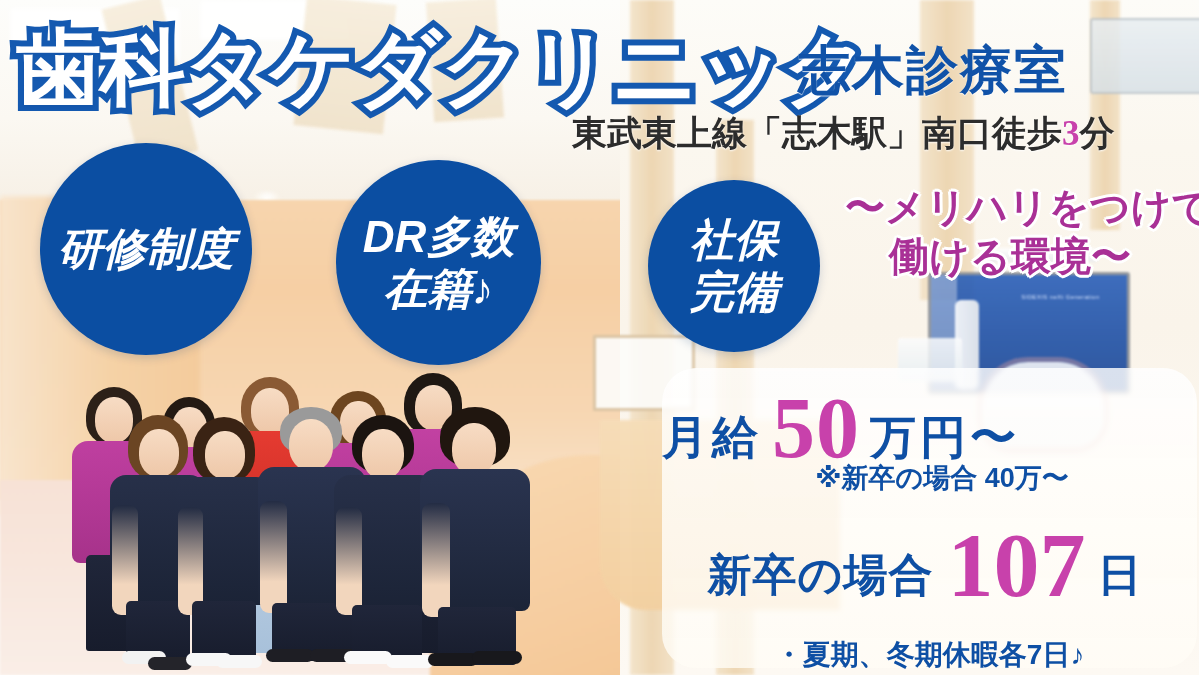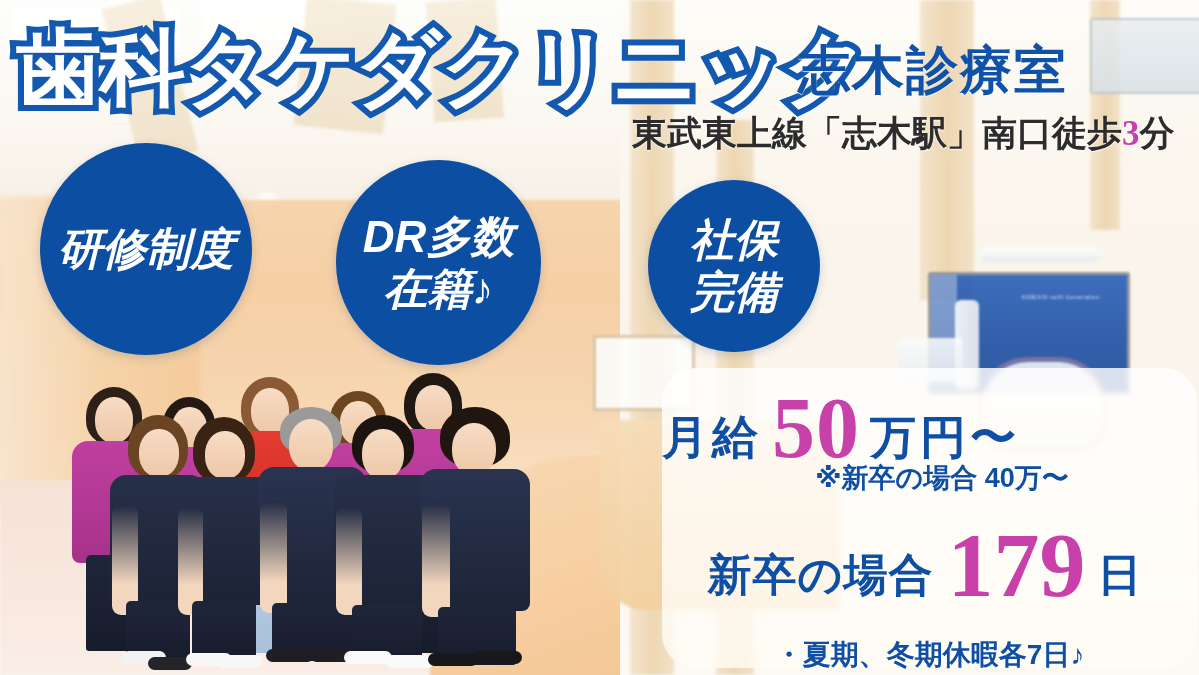--- a/index.html
+++ b/index.html
@@ -177,21 +177,21 @@
   }
   .title-sub{
     position:absolute;left:798px;top:36px;
     font-size:52px;font-weight:bold;
     color:#1052a8;
     letter-spacing:2px;
     white-space:nowrap;
     text-shadow:0 1px 1px rgba(255,255,255,.8);
   }
   .access{
-    position:absolute;left:632px;top:110px;
+    position:absolute;left:572px;top:110px;
     font-family:"Liberation Serif","DejaVu Serif",serif;
     font-size:35px;font-weight:bold;
     color:#2c2c2c;
     letter-spacing:0px;
     white-space:nowrap;
     text-shadow:0 1px 2px rgba(255,255,255,.9);
   }
   .access .accent{color:#c841ab;}
 
   
@@ -393,26 +393,30 @@
   </div>
   <div class="badge" id="badge-2">
     <span>DR多数</span>
     <span>在籍♪</span>
   </div>
   <div class="badge" id="badge-3">
     <span>社保</span>
     <span>完備</span>
   </div>
 
+  <div class="tagline">
+    <span>〜メリハリをつけて</span>
+    <span>働ける環境〜</span>
+  </div>
 
   <div class="salary-row">
     <span class="lbl">月給</span><span class="big">50</span><span class="lbl">万円〜</span>
   </div>
   <div class="salary-note">※新卒の場合  40万〜</div>
 
   <div class="holiday-row">
-    <span class="lbl">新卒の場合</span><span class="big">179</span><span class="unit">日</span>
+    <span class="lbl">新卒の場合</span><span class="big">107</span><span class="unit">日</span>
   </div>
   <div class="bullets">
     <span>・夏期、冬期休暇各7日♪</span>
   </div>
 
 </div>
 
 </body></html>

